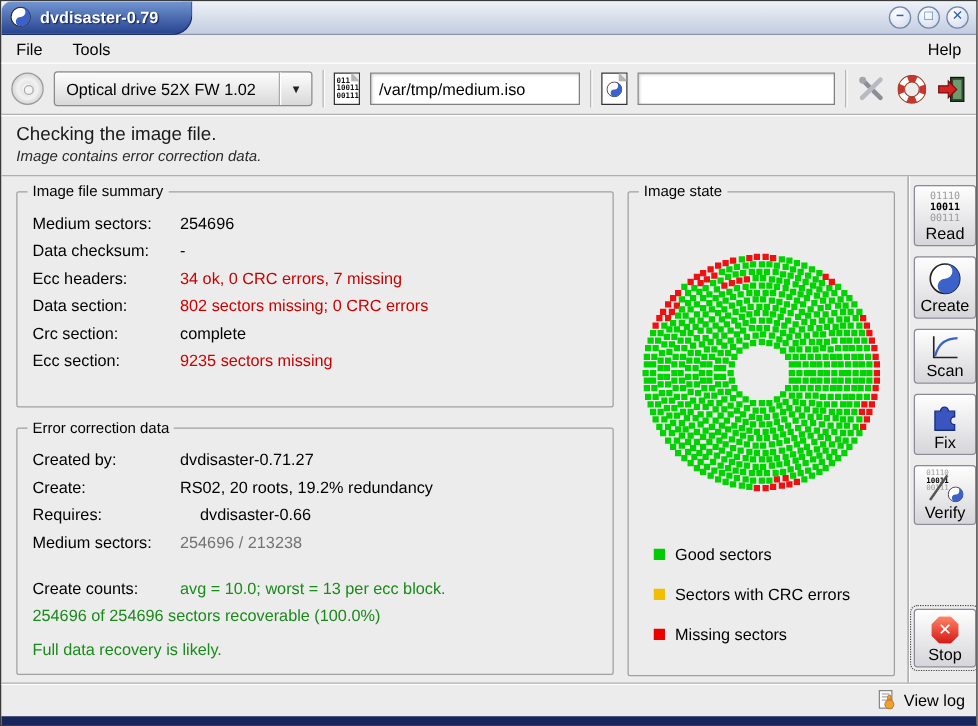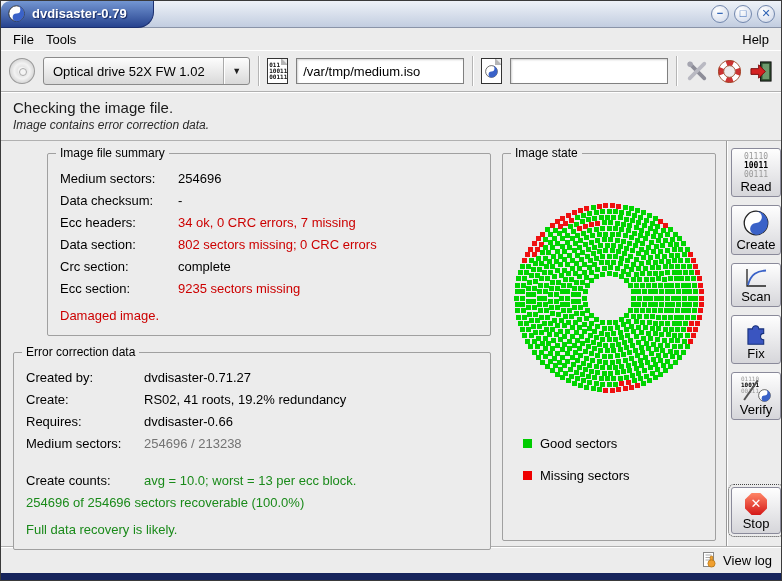--- a/index.html
+++ b/index.html
@@ -13,21 +13,21 @@
   .title-banner { height:27px; background:linear-gradient(#7396d2,#27438f);
                   border-radius:9px 0 16px 0; border-right:1px solid #1c3070; border-bottom:1px solid #1c3070;
                   display:flex; align-items:center; gap:7px; padding:0 26px 0 7px; }
   .title-text { color:#fff; font-weight:bold; font-size:13px; text-shadow:1px 1px 1px #13255e; }
   .win-btns { position:absolute; right:6px; top:4px; display:flex; gap:5px; }
   .win-btn { width:18px; height:18px; border-radius:50%; border:1px solid #7287ad;
              background:radial-gradient(circle at 35% 30%,#ffffff,#cdd6e8);
              color:#2f63b5; font-size:11px; line-height:15px; text-align:center; font-weight:bold; cursor:default; }
 
   
-  .menubar { height:22px; display:flex; align-items:center; padding:0 10px; gap:8px; font-size:13px; flex:0 0 auto; }
+  .menubar { height:22px; display:flex; align-items:center; padding:0 10px; gap:20px; font-size:13px; flex:0 0 auto; }
   .menu-item { padding:1px 2px; }
   .menu-help { margin-left:auto; }
 
   
   .toolbar { height:42px; border-top:1px solid #fff; border-bottom:1px solid #b0b0b0;
              display:flex; align-items:center; padding:0 8px; gap:8px; flex:0 0 auto; }
   .cd { width:26px; height:26px; border-radius:50%; border:1px solid #999; position:relative;
         background:radial-gradient(circle,#fff 14%,#e6e6e6 28%,#f2f2f2 46%,#cfcfcf 78%,#e0e0e0); }
   .cd::after { content:''; position:absolute; left:9px; top:9px; width:6px; height:6px;
                border-radius:50%; background:#f4f4f4; border:1px solid #aaa; }
@@ -53,21 +53,21 @@
   .heading-title { font-size:15px; color:#1a1a1a; }
   .heading-sub { font-size:12px; font-style:italic; color:#2a2a2a; margin-top:2px; }
 
   
   .main { flex:1; display:flex; min-height:0; }
   .content { flex:1; padding:10px 10px 6px 12px; display:flex; gap:11px; }
   .left-col { width:478px; display:flex; flex-direction:column; }
   .frame { border:1px solid #a0a0a0; border-radius:2px; position:relative;
            padding:14px 12px 8px; background:#ececec; }
   .frame-title { position:absolute; top:-8px; left:8px; background:#ececec; padding:0 4px; font-size:12px; }
-  .frame1 { height:193px; margin-top:2px;margin-left:34px; }
+  .frame1 { height:193px; margin-top:2px; }
   .frame2 { height:198px; margin-top:16px; }
   .row { display:flex; line-height:22px; font-size:13px; }
   .row .lbl { width:118px; flex:0 0 auto; }
   .row.gap { margin-top:15px; }
   .frame-footer { line-height:22px; font-size:13px; margin-top:5px; }
 
   .right-frame { width:214px; height:388px; margin-top:2px; }
   .disc-map { position:relative; height:248px; margin-top:6px; }
   .disc-map i { position:absolute; width:5px; height:5px; }
   .legend { margin:14px 0 0 8px; }
@@ -207,36 +207,35 @@
               <span style="color: rgb(204, 0, 0);">802 sectors missing; 0 CRC errors</span>
             </div>
           <div class="row">
               <span class="lbl">Crc section:</span>
               <span style="color: rgb(0, 0, 0);">complete</span>
             </div>
           <div class="row">
               <span class="lbl">Ecc section:</span>
               <span style="color: rgb(204, 0, 0);">9235 sectors missing</span>
             </div>
-          <div class="frame-footer" style="color: rgb(204, 0, 0);">Damaged image.</div>
         </div>
 
         <div class="frame frame2">
           <div class="frame-title">Error correction data</div>
           <div class="row">
               <span class="lbl">Created by:</span>
               <span style="color: rgb(0, 0, 0);">dvdisaster-0.71.27</span>
             </div>
           <div class="row">
               <span class="lbl">Create:</span>
-              <span style="color: rgb(0, 0, 0);">RS02, 41 roots, 19.2% redundancy</span>
+              <span style="color: rgb(0, 0, 0);">RS02, 20 roots, 19.2% redundancy</span>
             </div>
           <div class="row">
               <span class="lbl">Requires:</span>
-              <span style="color: rgb(0, 0, 0);">dvdisaster-0.66</span>
+              <span style="color: rgb(0, 0, 0); margin-left: 16px;">dvdisaster-0.66</span>
             </div>
           <div class="row">
               <span class="lbl">Medium sectors:</span>
               <span style="color: #737373;">254696 / 213238</span>
             </div>
           <div class="row gap">
               <span class="lbl">Create counts:</span>
               <span style="color: rgb(26, 138, 26);">avg =  10.0; worst = 13 per ecc block.</span>
             </div>
           <div class="row">
@@ -988,20 +987,24 @@
             <i style="left:109.0px;top:139.0px;background:#00d400"></i>
             <i style="left:113.0px;top:133.9px;background:#00d400"></i>
             <i style="left:115.5px;top:127.9px;background:#00d400"></i>
           </div>
         <div class="legend">
           <div class="legend-item">
             <span class="legend-swatch" style="background: rgb(0, 204, 0);"></span>
             <span>Good sectors</span>
           </div>
           <div class="legend-item">
+            <span class="legend-swatch" style="background: rgb(240, 192, 0);"></span>
+            <span>Sectors with CRC errors</span>
+          </div>
+          <div class="legend-item">
             <span class="legend-swatch" style="background: rgb(238, 0, 0);"></span>
             <span>Missing sectors</span>
           </div>
         </div>
       </div>
     </div>
 
     <div class="sidebar">
       <div class="side-btn">
         <div class="bin"><span>01110</span><br><b>10011</b><br><span>00111</span></div>

